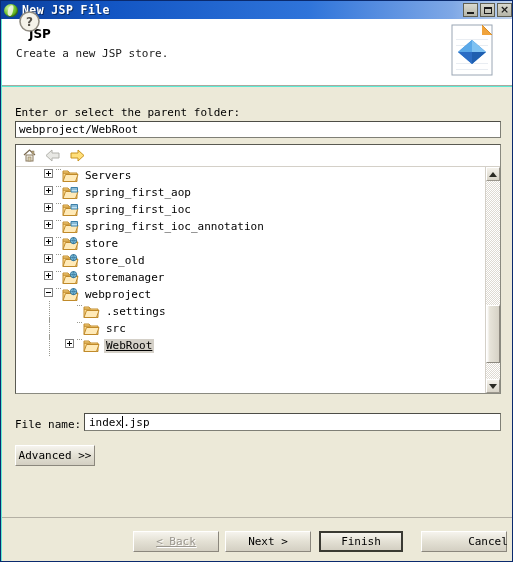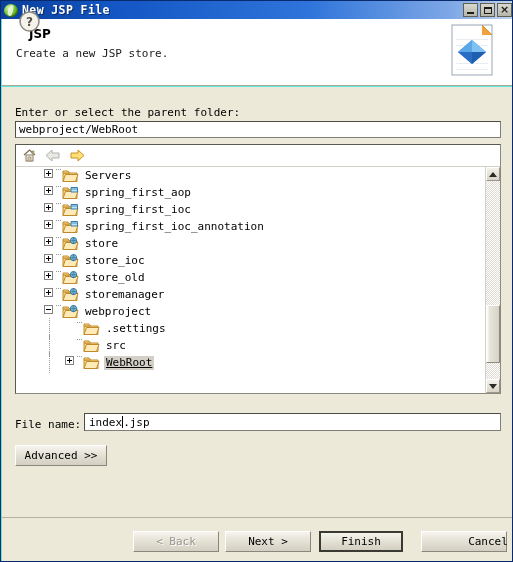--- a/index.html
+++ b/index.html
@@ -353,21 +353,21 @@
     display: inline-block;
     width: 1px;
     height: 12px;
     background: #000;
     vertical-align: middle;
     margin: 0 0px;
   }
   #advanced-btn {
     position: absolute;
     left: 13px; top: 358px;
-    width: 92px; height: 21px;
+    width: 80px; height: 21px;
     background: linear-gradient(to bottom, #f6f4ee 0%, #e4e1d5 48%, #d3cfc2 100%);
     border: 1px solid #8b877d;
     border-top-color: #ffffff;
     border-left-color: #ffffff;
     box-sizing: border-box;
     display: flex;
     align-items: center;
     justify-content: center;
     font-size: 11px;
     color: #000;
@@ -401,21 +401,21 @@
     align-items: center;
     justify-content: center;
     font-size: 11px;
     color: #000;
   }
   .dlg-btn.disabled { color: #9a968e; text-shadow: 1px 1px 0 #ffffff; }
   .dlg-btn.default {
     border: 2px solid #3a3a33;
     background: linear-gradient(to bottom, #f6f4ee 0%, #e4e1d5 48%, #d3cfc2 100%);
   }
-  #btn-back   { left: 132px; width: 86px; }
+  #btn-back   { left: 132px; width: 86px; text-decoration: underline; }
   #btn-next   { left: 224px; width: 86px; }
   #btn-finish { left: 318px; width: 84px; }
   #btn-cancel { left: 420px; width: 86px; padding-left: 48px; }
 </style>
 </head>
 <body>
 
 <div id="window">
 
   <div id="titlebar">
@@ -540,32 +540,20 @@
             <div class="node">
               <span class="expander plus"></span>
               <span class="dotted-lead"></span>
               <span class="icon-slot"><svg width="17" height="14" viewBox="0 0 17 14">
                   <path d="M1 4 L1 12.5 L15 12.5 L15 4 Z" fill="#fcd98a" stroke="#c08a2a" stroke-width="1"></path>
                   <path d="M1 4 L1 2 L6 2 L7.5 4 Z" fill="#fcd98a" stroke="#c08a2a" stroke-width="1"></path>
                   <path d="M3.5 5.5 L16 5.5 L13.5 12.5 L1 12.5 Z" fill="#ffeab8" stroke="#c08a2a" stroke-width="1"></path>
                   <circle cx="11.5" cy="3.6" r="3.1" fill="#8fd0ea" stroke="#2e6f96" stroke-width="1"></circle>
                   <path d="M8.4 3.6 L14.6 3.6 M11.5 .5 Q13.2 3.6 11.5 6.7 M11.5 .5 Q9.8 3.6 11.5 6.7" fill="none" stroke="#2e6f96" stroke-width=".7"></path>
                 </svg></span>
-              <span class="label">store_ioc</span>
-            </div>
-            <div class="node">
-              <span class="expander plus"></span>
-              <span class="dotted-lead"></span>
-              <span class="icon-slot"><svg width="17" height="14" viewBox="0 0 17 14">
-                  <path d="M1 4 L1 12.5 L15 12.5 L15 4 Z" fill="#fcd98a" stroke="#c08a2a" stroke-width="1"></path>
-                  <path d="M1 4 L1 2 L6 2 L7.5 4 Z" fill="#fcd98a" stroke="#c08a2a" stroke-width="1"></path>
-                  <path d="M3.5 5.5 L16 5.5 L13.5 12.5 L1 12.5 Z" fill="#ffeab8" stroke="#c08a2a" stroke-width="1"></path>
-                  <circle cx="11.5" cy="3.6" r="3.1" fill="#8fd0ea" stroke="#2e6f96" stroke-width="1"></circle>
-                  <path d="M8.4 3.6 L14.6 3.6 M11.5 .5 Q13.2 3.6 11.5 6.7 M11.5 .5 Q9.8 3.6 11.5 6.7" fill="none" stroke="#2e6f96" stroke-width=".7"></path>
-                </svg></span>
               <span class="label">store_old</span>
             </div>
             <div class="node">
               <span class="expander plus"></span>
               <span class="dotted-lead"></span>
               <span class="icon-slot"><svg width="17" height="14" viewBox="0 0 17 14">
                   <path d="M1 4 L1 12.5 L15 12.5 L15 4 Z" fill="#fcd98a" stroke="#c08a2a" stroke-width="1"></path>
                   <path d="M1 4 L1 2 L6 2 L7.5 4 Z" fill="#fcd98a" stroke="#c08a2a" stroke-width="1"></path>
                   <path d="M3.5 5.5 L16 5.5 L13.5 12.5 L1 12.5 Z" fill="#ffeab8" stroke="#c08a2a" stroke-width="1"></path>
                   <circle cx="11.5" cy="3.6" r="3.1" fill="#8fd0ea" stroke="#2e6f96" stroke-width="1"></circle>

